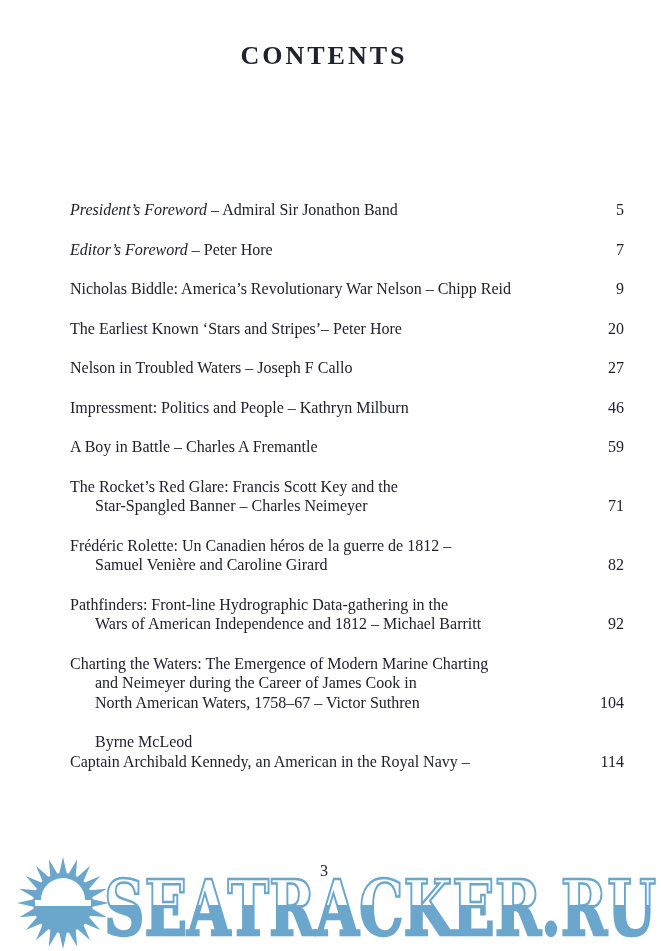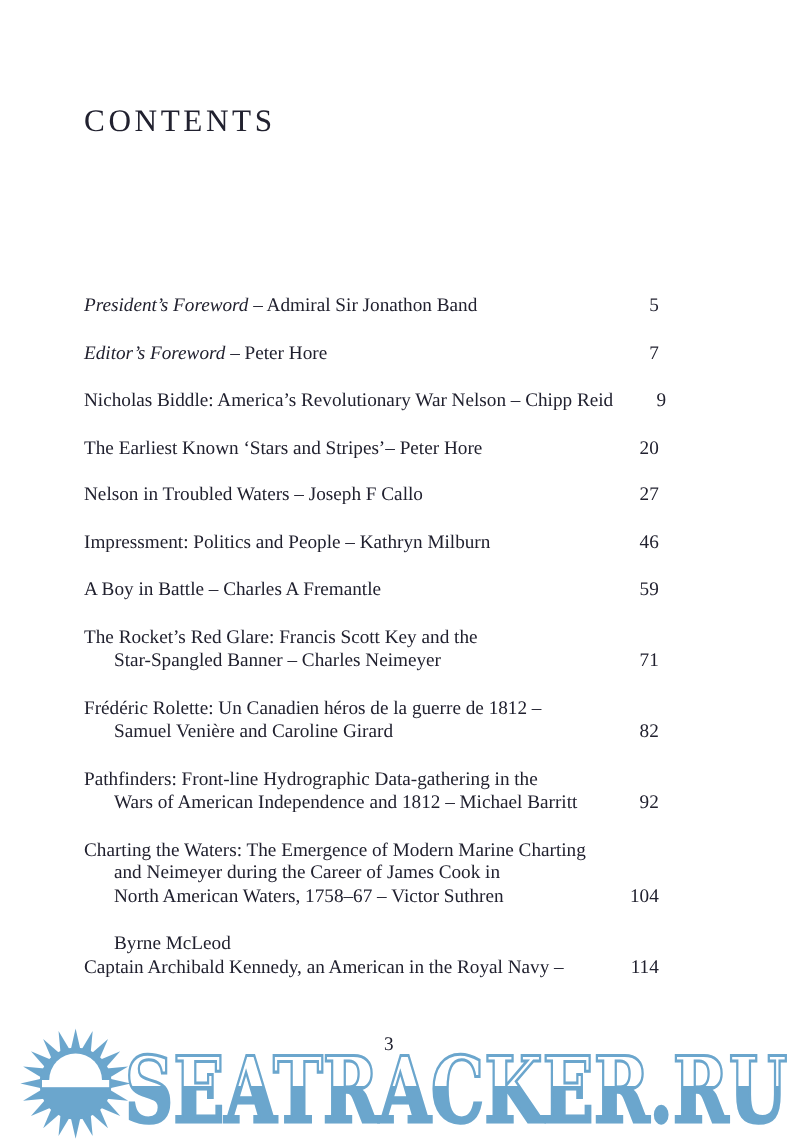--- a/index.html
+++ b/index.html
@@ -10,31 +10,31 @@
   .page {
     position: relative;
     width: 662px;
     height: 951px;
     background: #ffffff;
     overflow: hidden;
     font-family: "Liberation Serif", "DejaVu Serif", serif;
     color: #21212f;
   }
   .title {
-    padding-top: 86px;
+    padding-top: 41px;
     height: 30px;
     line-height: 30px;
-    text-align: left;
+    text-align: center;
     font-size: 26px;
     letter-spacing: 3px;
-    font-weight: normal;
+    font-weight: bold;
     margin: 0 84px 0 70px;
   }
   .toc {
-    margin: 0 113px 0 70px;
+    margin: 0 38px 0 70px;
     padding-top: 129px;
   }
   .entry {
     display: flex;
     align-items: flex-end;
     margin-bottom: 20px;
   }
   .entry-text {
     flex: 1;
   }

